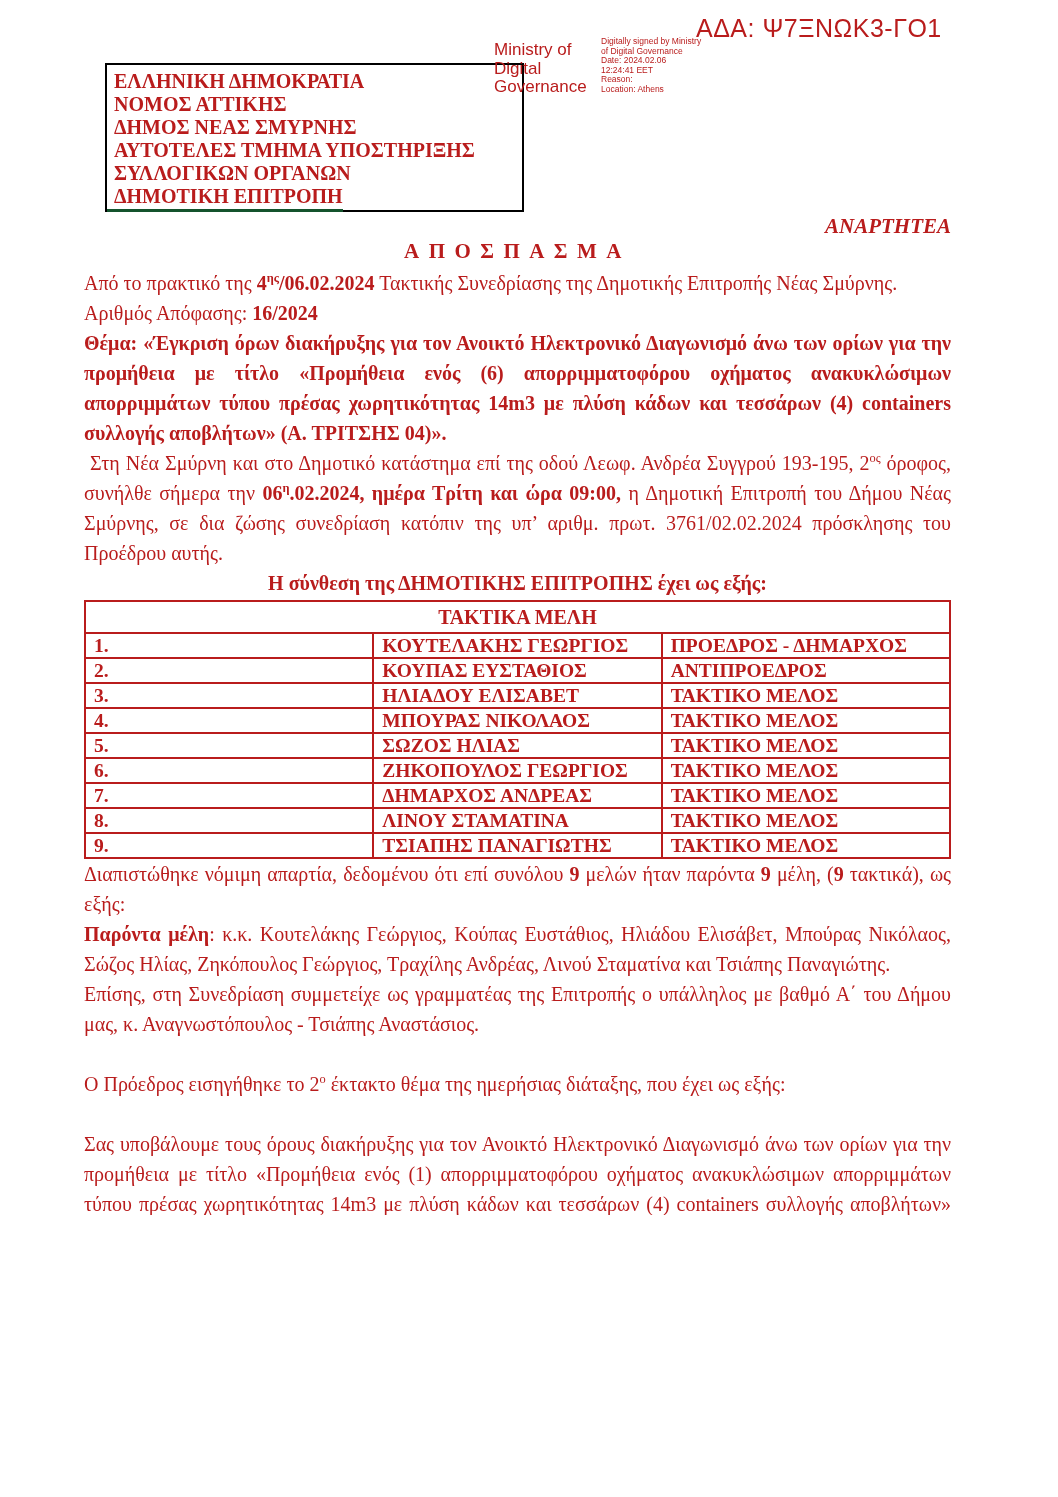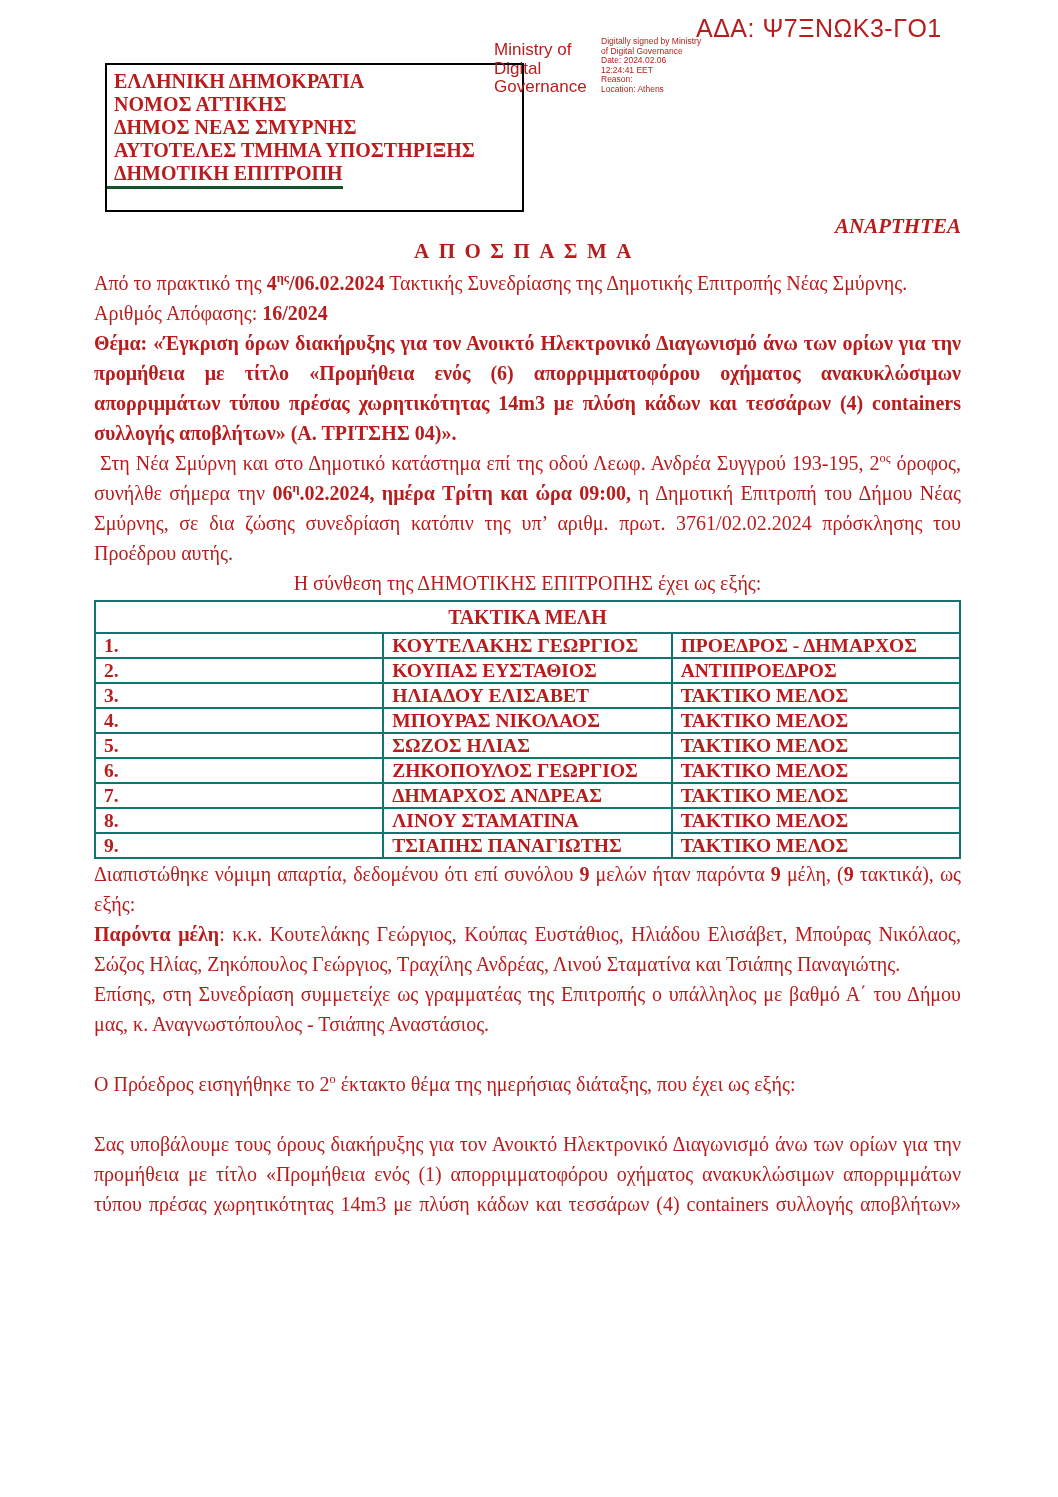--- a/index.html
+++ b/index.html
@@ -34,62 +34,63 @@
     font-weight:500;
   }
   .sig-details {
     position:absolute; top:37px; left:601px; width:140px;
     font-family:"Liberation Sans", sans-serif; font-size:8.5px; line-height:9.5px;
     font-weight:normal;
   }
 
   
   .content {
-    position:absolute; top:214px; left:94px; width:867px;
+    position:absolute; top:214px; left:84px; width:867px;
     font-size:20px; line-height:30px; text-align:justify;
   }
   .content p { margin:0; }
   .anartitea {
     text-align:right; font-weight:bold; font-style:italic;
     font-size:21px; line-height:24px;
   }
   .apospasma {
     text-align:center; font-weight:bold; font-size:21px; line-height:27px;
     letter-spacing:0.45em; margin-bottom:3px;
   }
-  .centered-heading { text-align:center; margin-top:6px; }
+  .centered-heading { text-align:center; margin-top:6px;font-weight:bold; }
   sup { font-size:0.62em; line-height:0; }
 
   
   table.committee {
     border-collapse:collapse; width:100%; margin-top:2px;
     font-weight:bold; table-layout:fixed;
   }
   table.committee th, table.committee td {
-    border:2px solid #0f766e; padding:0 8px; overflow:hidden; white-space:nowrap;
+    border:2px solid #b91c1c; padding:0 8px; overflow:hidden; white-space:nowrap;
   }
   table.committee th { height:30px; font-size:20px; text-align:center; }
   table.committee td { height:23px; font-size:19.5px; line-height:21px; text-align:left; }
   td.cell-num { width:22px; text-align:center; padding:0 2px; }
   td.cell-name { width:390px; }
 
   .spaced { margin-top:30px !important; }
 </style>
 </head>
 <body>
 
 <div class="page">
 
   <div class="ada">ΑΔΑ: Ψ7ΞΝΩΚ3-ΓΟ1</div>
 
   <div class="letterhead">
     <span class="lh-line">ΕΛΛΗΝΙΚΗ ΔΗΜΟΚΡΑΤΙΑ</span>
     <span class="lh-line">ΝΟΜΟΣ ΑΤΤΙΚΗΣ</span>
     <span class="lh-line">ΔΗΜΟΣ ΝΕΑΣ ΣΜΥΡΝΗΣ</span>
     <span class="lh-line">ΑΥΤΟΤΕΛΕΣ ΤΜΗΜΑ ΥΠΟΣΤΗΡΙΞΗΣ</span>
+    <span class="lh-line">ΣΥΛΛΟΓΙΚΩΝ ΟΡΓΑΝΩΝ</span>
     <span class="lh-line underlined">ΔΗΜΟΤΙΚΗ ΕΠΙΤΡΟΠΗ</span>
   </div>
 
   <div class="ministry">Ministry of Digital Governance</div>
 
   <div class="sig-details">
     <div>Digitally signed by Ministry</div>
     <div>of Digital Governance</div>
     <div>Date: 2024.02.06</div>
     <div>12:24:41 EET</div>

